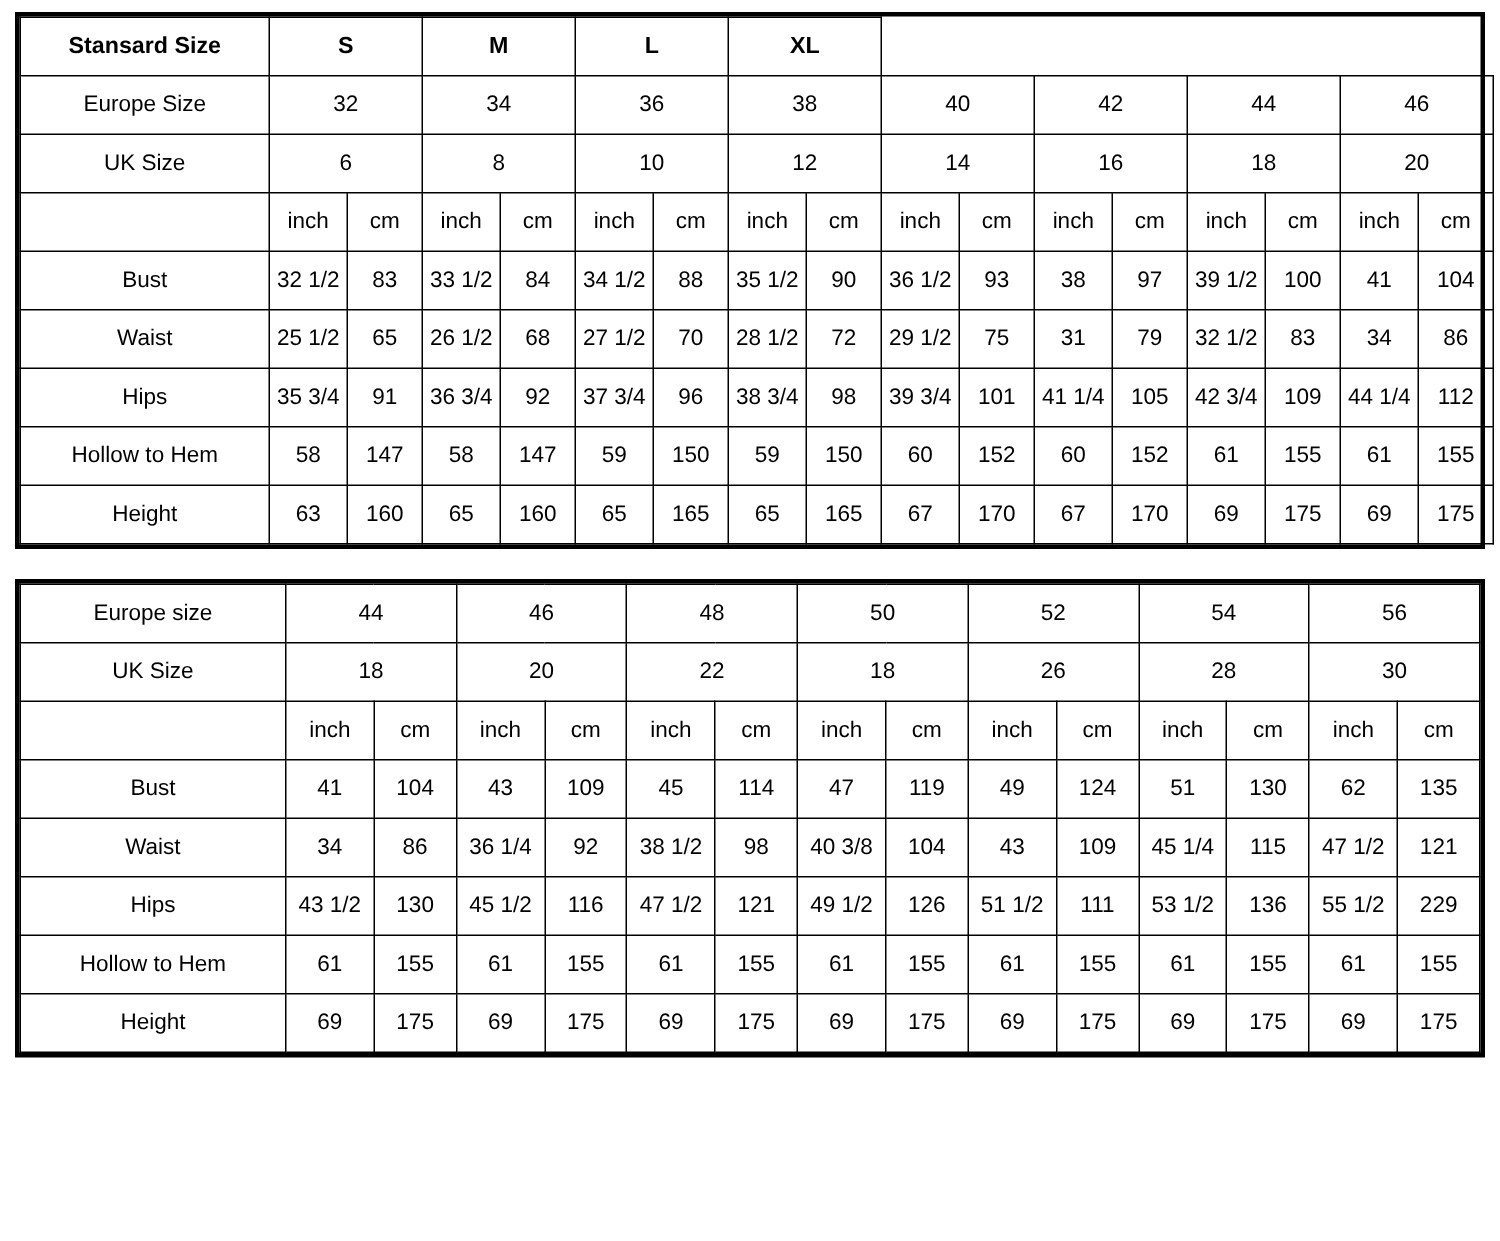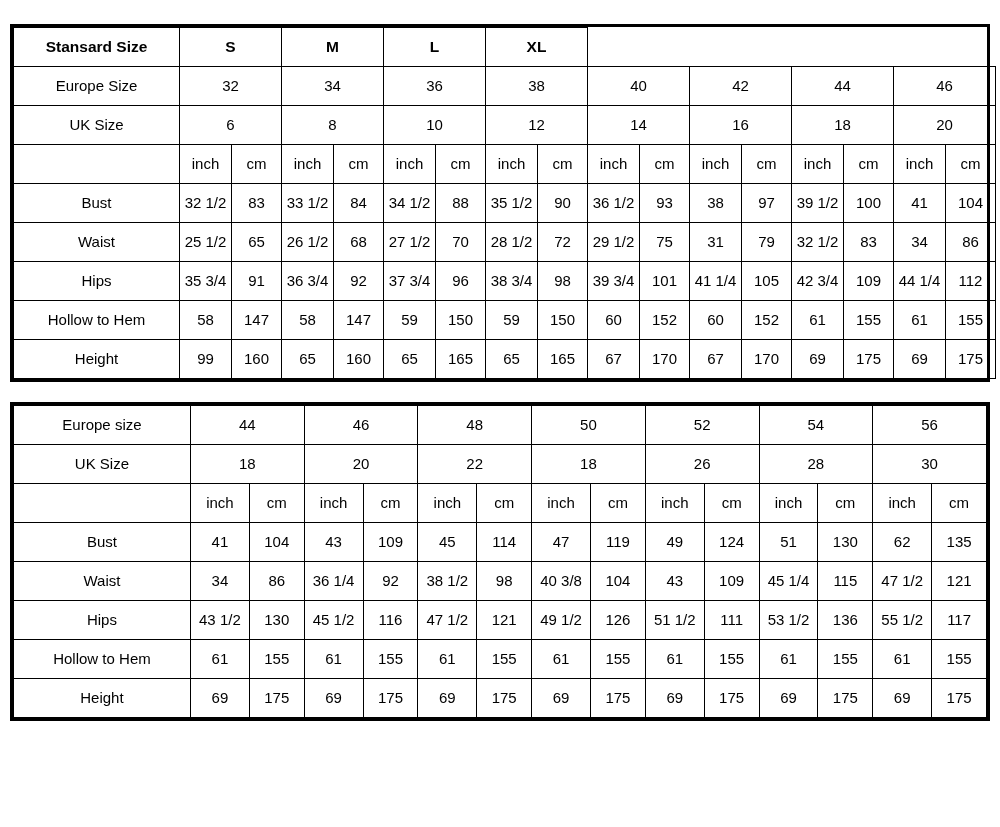--- a/index.html
+++ b/index.html
@@ -12,21 +12,21 @@
     height: 827px;
     font-family: "Liberation Sans", sans-serif;
     color: #000000;
     overflow: hidden;
   }
   .page {
     width: 1000px;
     height: 652px;
     position: relative;
     box-sizing: border-box;
-    padding: 24px 10px 0 10px;
+    padding: 8px 10px 0 10px;
   }
   table.size-table {
     border-collapse: collapse;
     table-layout: fixed;
     width: 980px;
     border: 3px solid #000;
   }
   table.size-table td,
   table.size-table th {
     border: 1px solid #000;
@@ -209,21 +209,21 @@
             <td>152</td>
             <td>60</td>
             <td>152</td>
             <td>61</td>
             <td>155</td>
             <td>61</td>
             <td>155</td>
           </tr>
           <tr>
             <td class="label">Height</td>
-            <td>99</td>
+            <td>63</td>
             <td>160</td>
             <td>65</td>
             <td>160</td>
             <td>65</td>
             <td>165</td>
             <td>65</td>
             <td>165</td>
             <td>67</td>
             <td>170</td>
             <td>67</td>
@@ -338,21 +338,21 @@
             <td>116</td>
             <td>47 1/2</td>
             <td>121</td>
             <td>49 1/2</td>
             <td>126</td>
             <td>51 1/2</td>
             <td>111</td>
             <td>53 1/2</td>
             <td>136</td>
             <td>55 1/2</td>
-            <td>117</td>
+            <td>229</td>
           </tr>
           <tr>
             <td class="label">Hollow to Hem</td>
             <td>61</td>
             <td>155</td>
             <td>61</td>
             <td>155</td>
             <td>61</td>
             <td>155</td>
             <td>61</td>

